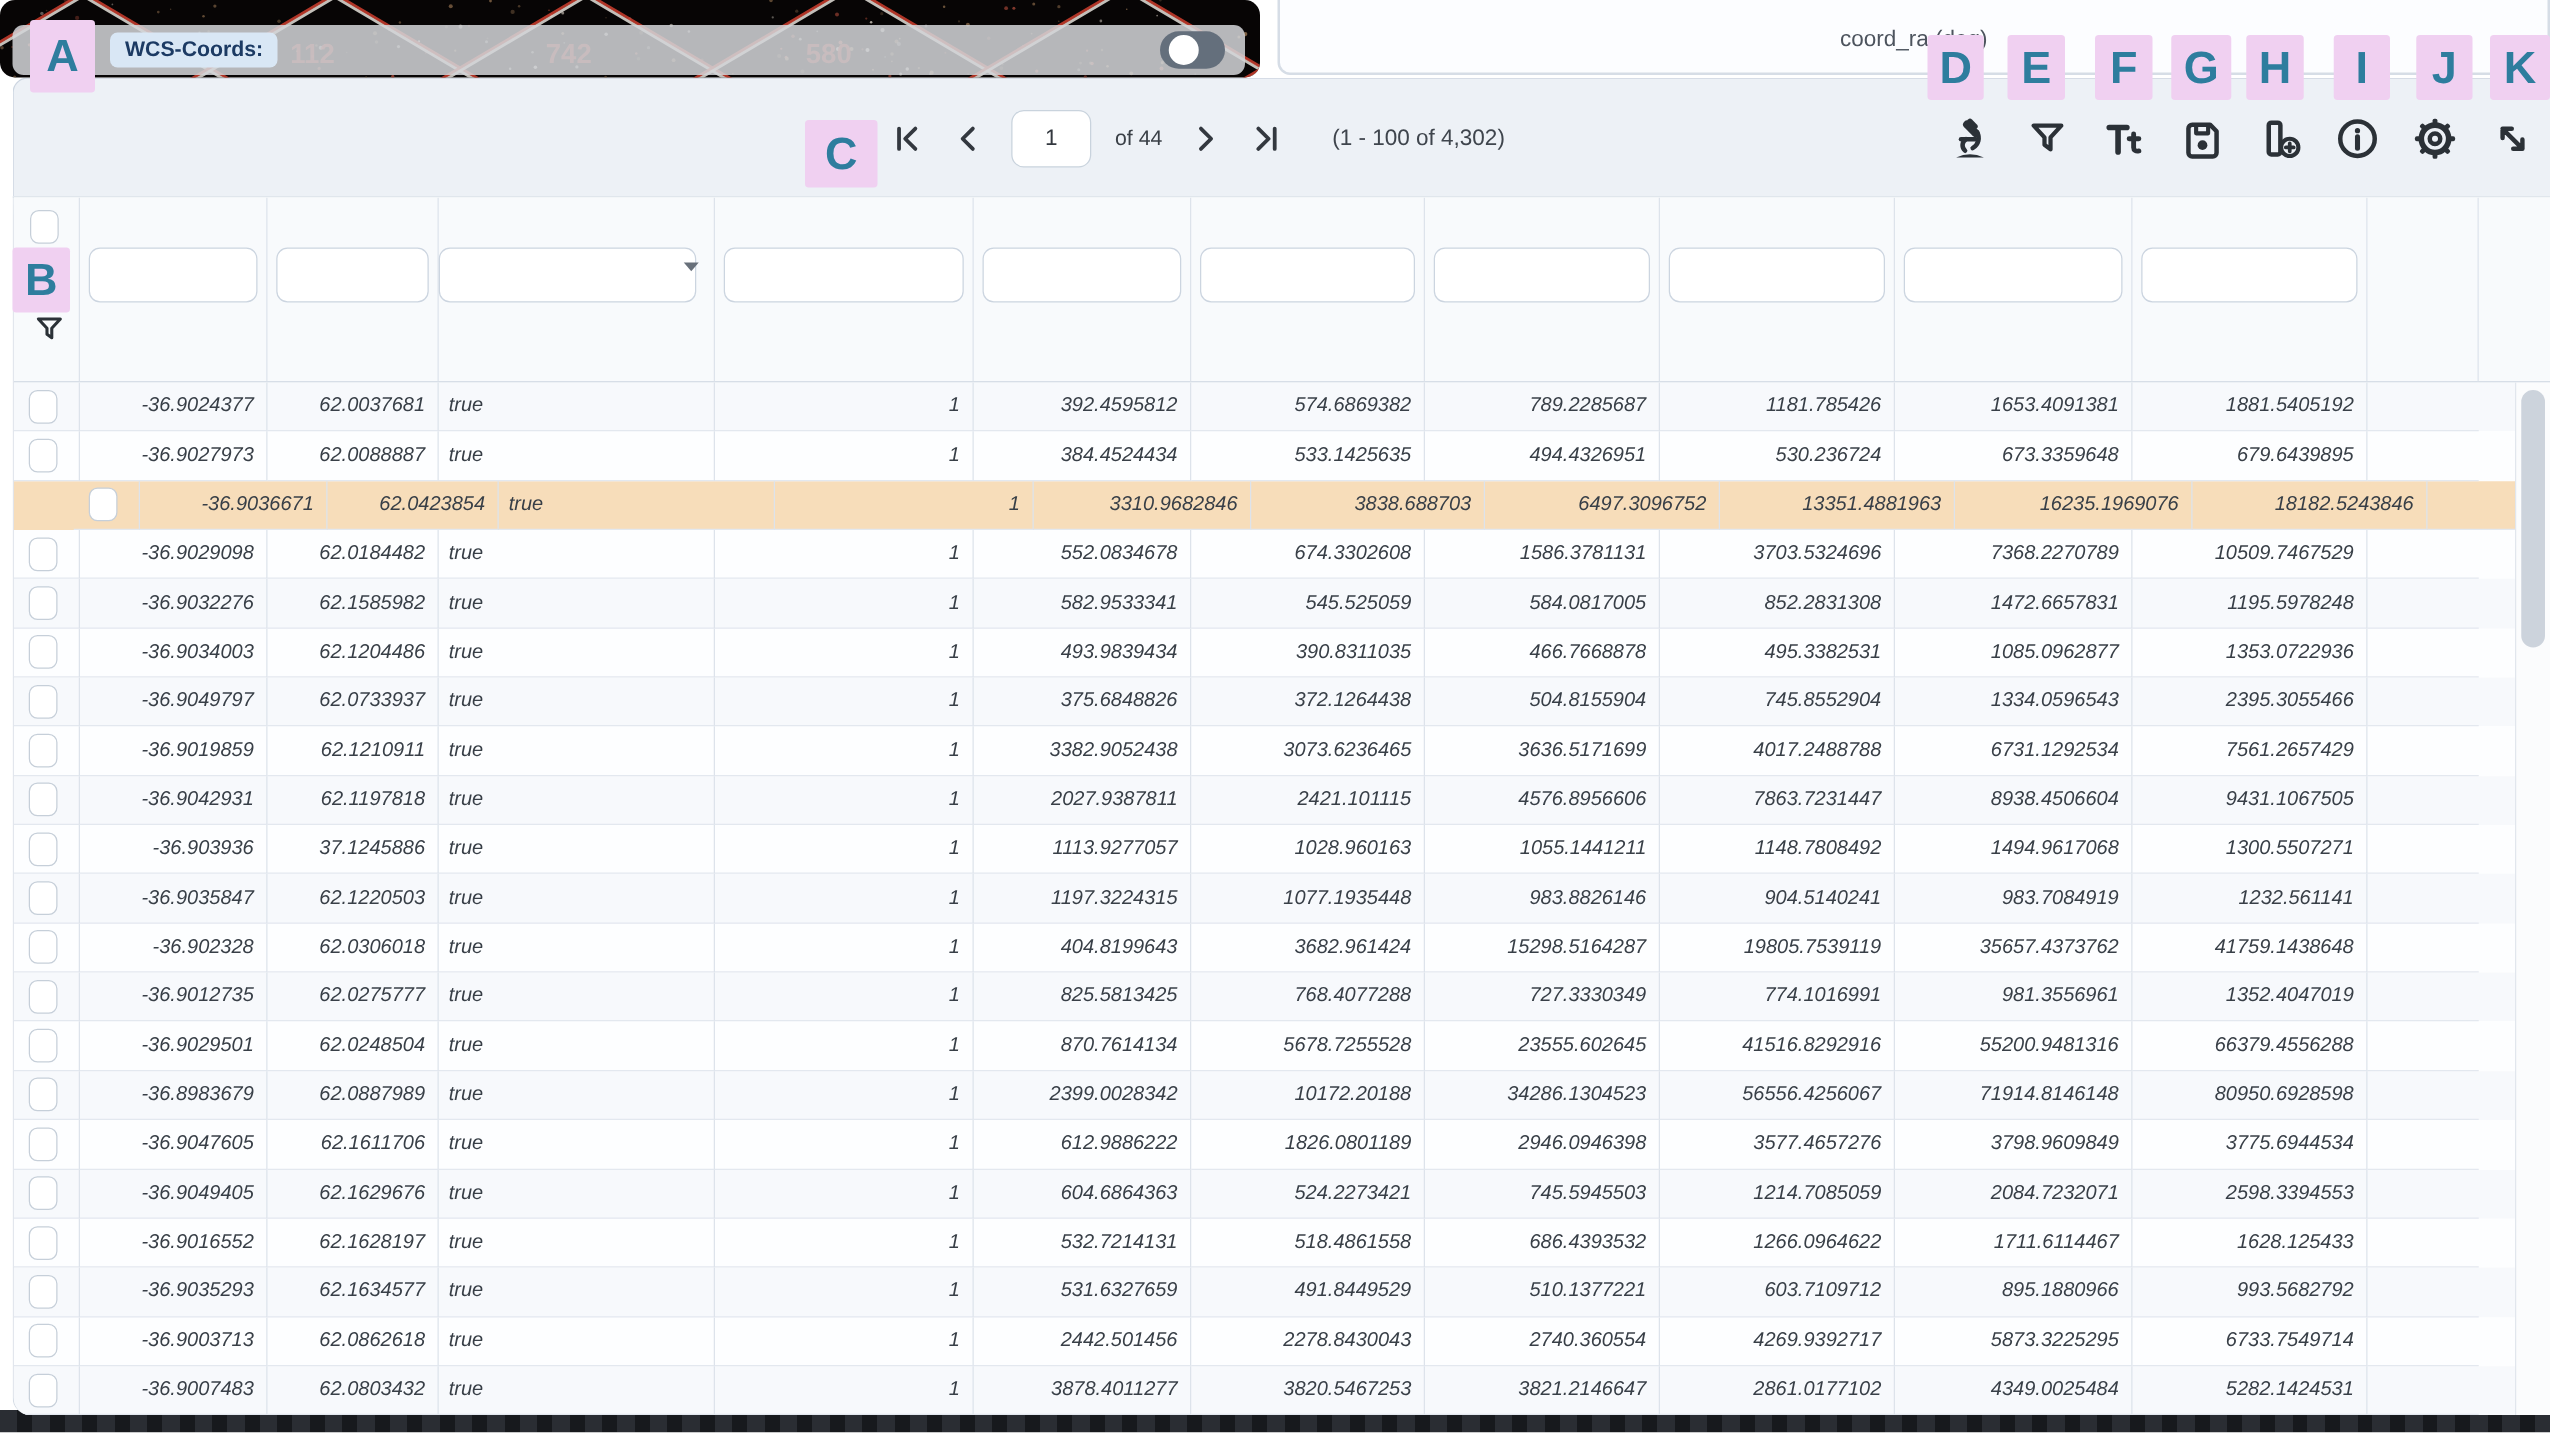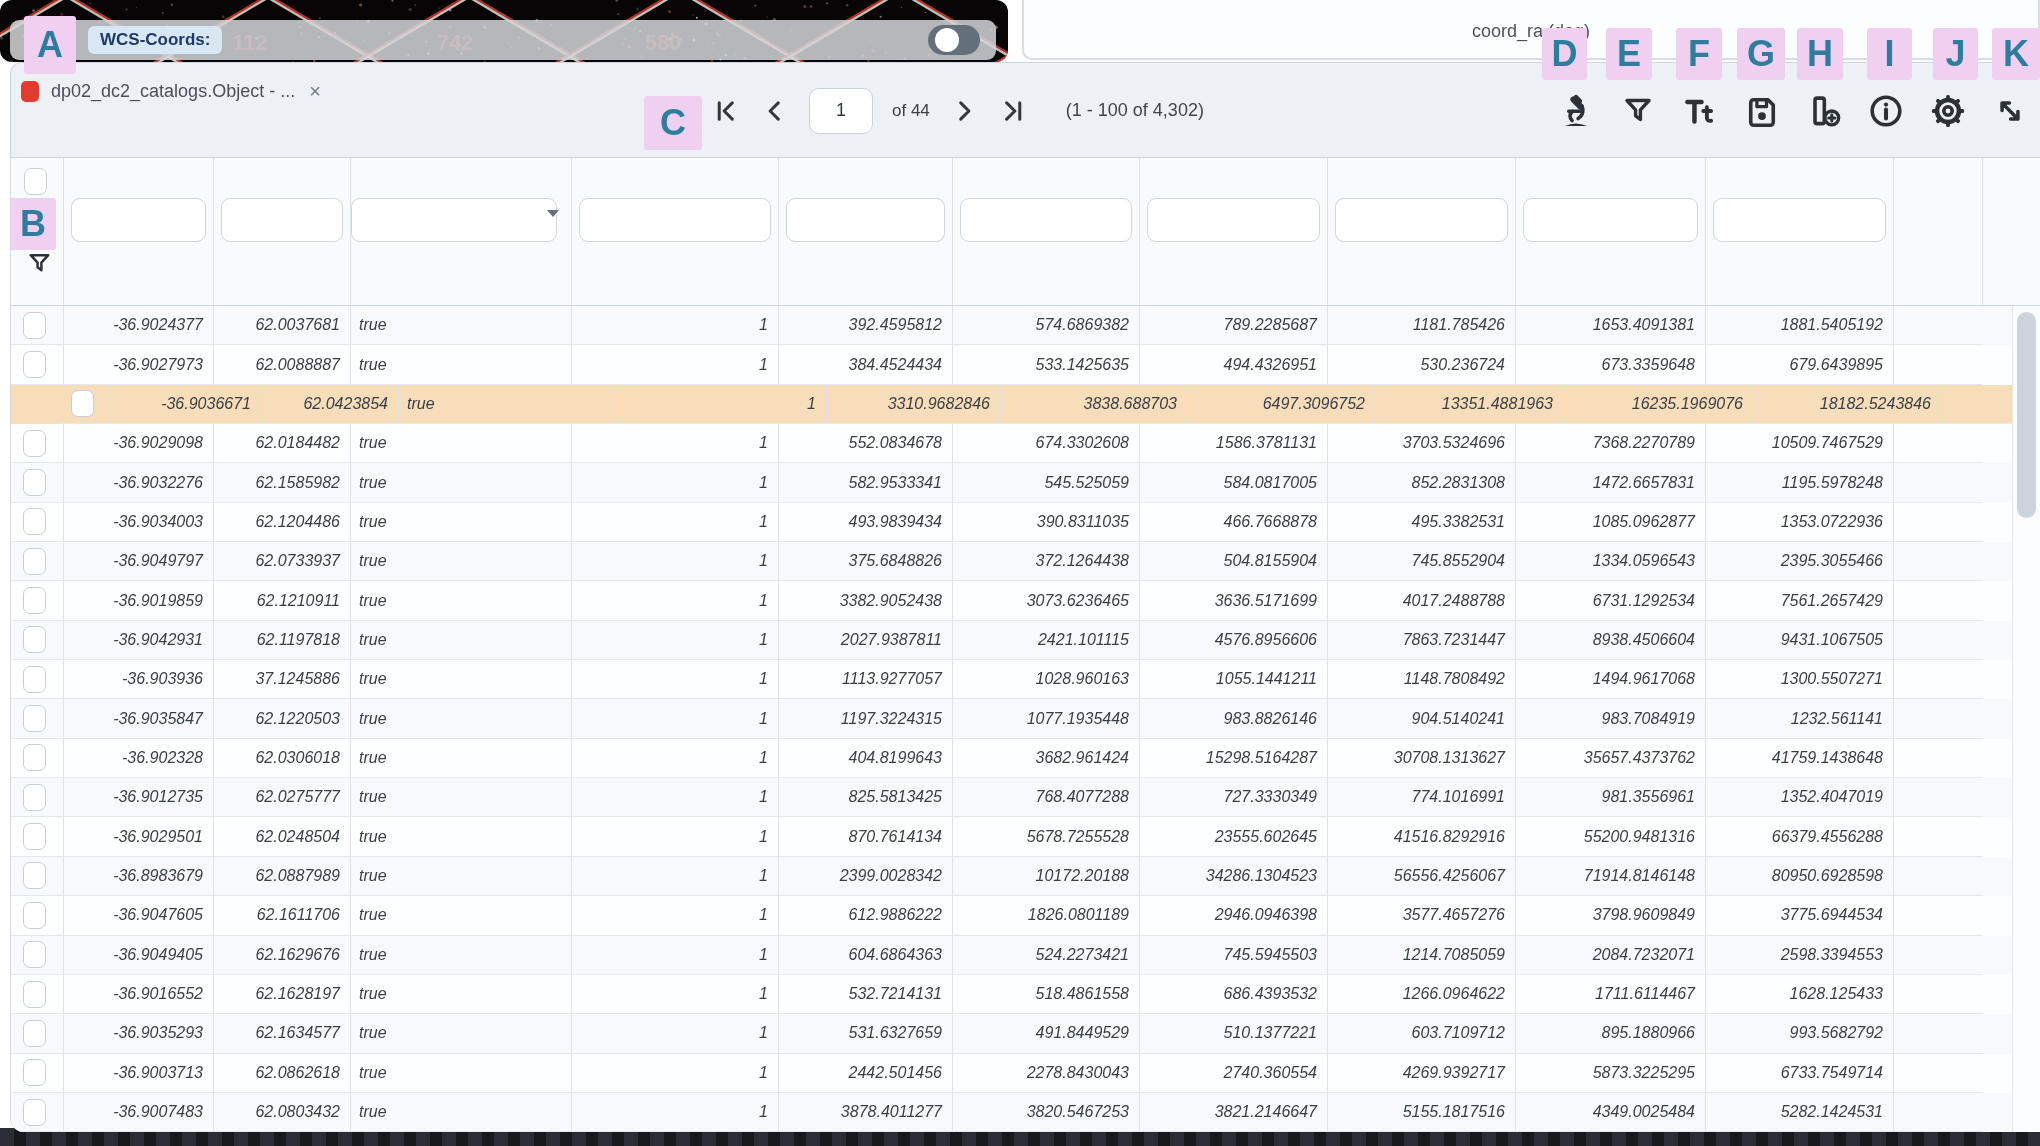--- a/index.html
+++ b/index.html
@@ -289,25 +289,20 @@
         <div class="knob"></div>
       </div>
     </div>
   </div>
 
   <div class="chart-panel">
     <div class="chart-axis-label">coord_ra (deg)</div>
   </div>
 
   <div class="tab-bar">
-    <div class="tab">
-      <span class="tab-dot"></span>
-      <span class="tab-title">dp02_dc2_catalogs.Object - ...</span>
-      <span class="tab-close">×</span>
-    </div>
     <div class="pagination">
       <span class="pg-btn" id="pg-first">
           <svg width="28" height="28" viewBox="0 0 24 24">
             <path d="M6.2 5 v14 M17.4 5 l-7 7 7 7" fill="none" stroke="#33383f" stroke-linecap="round" stroke-linejoin="round" stroke-width="2.6"></path>
           </svg>
         </span>
       <span class="pg-btn" id="pg-prev">
           <svg width="28" height="28" viewBox="0 0 24 24">
             <path d="M14.8 5 l-7 7 7 7" fill="none" stroke="#33383f" stroke-linecap="round" stroke-linejoin="round" stroke-width="2.6"></path>
           </svg>
@@ -649,21 +644,21 @@
             <div class="cell cb">
               <div class="checkbox"></div>
             </div>
             <div class="cell num">-36.902328</div>
             <div class="cell num">62.0306018</div>
             <div class="cell txt">true</div>
             <div class="cell num">1</div>
             <div class="cell num">404.8199643</div>
             <div class="cell num">3682.961424</div>
             <div class="cell num">15298.5164287</div>
-            <div class="cell num">30708.1313627</div>
+            <div class="cell num">19805.7539119</div>
             <div class="cell num">35657.4373762</div>
             <div class="cell num">41759.1438648</div>
             <div class="cell fill"></div>
           </div>
           <div class="row grid-row" style="grid-template-columns: 53px 150px 137px 221px 207px 174px 187px 188px 188px 190px 188px 89px;">
             <div class="cell cb">
               <div class="checkbox"></div>
             </div>
             <div class="cell num">-36.9012735</div>
             <div class="cell num">62.0275777</div>
@@ -793,21 +788,21 @@
             <div class="cell cb">
               <div class="checkbox"></div>
             </div>
             <div class="cell num">-36.9007483</div>
             <div class="cell num">62.0803432</div>
             <div class="cell txt">true</div>
             <div class="cell num">1</div>
             <div class="cell num">3878.4011277</div>
             <div class="cell num">3820.5467253</div>
             <div class="cell num">3821.2146647</div>
-            <div class="cell num">5155.1817516</div>
+            <div class="cell num">2861.0177102</div>
             <div class="cell num">4349.0025484</div>
             <div class="cell num">5282.1424531</div>
             <div class="cell fill"></div>
           </div>
         </div>
       <div class="vtrack">
         <div class="vthumb"></div>
       </div>
     </div>
   </div>

